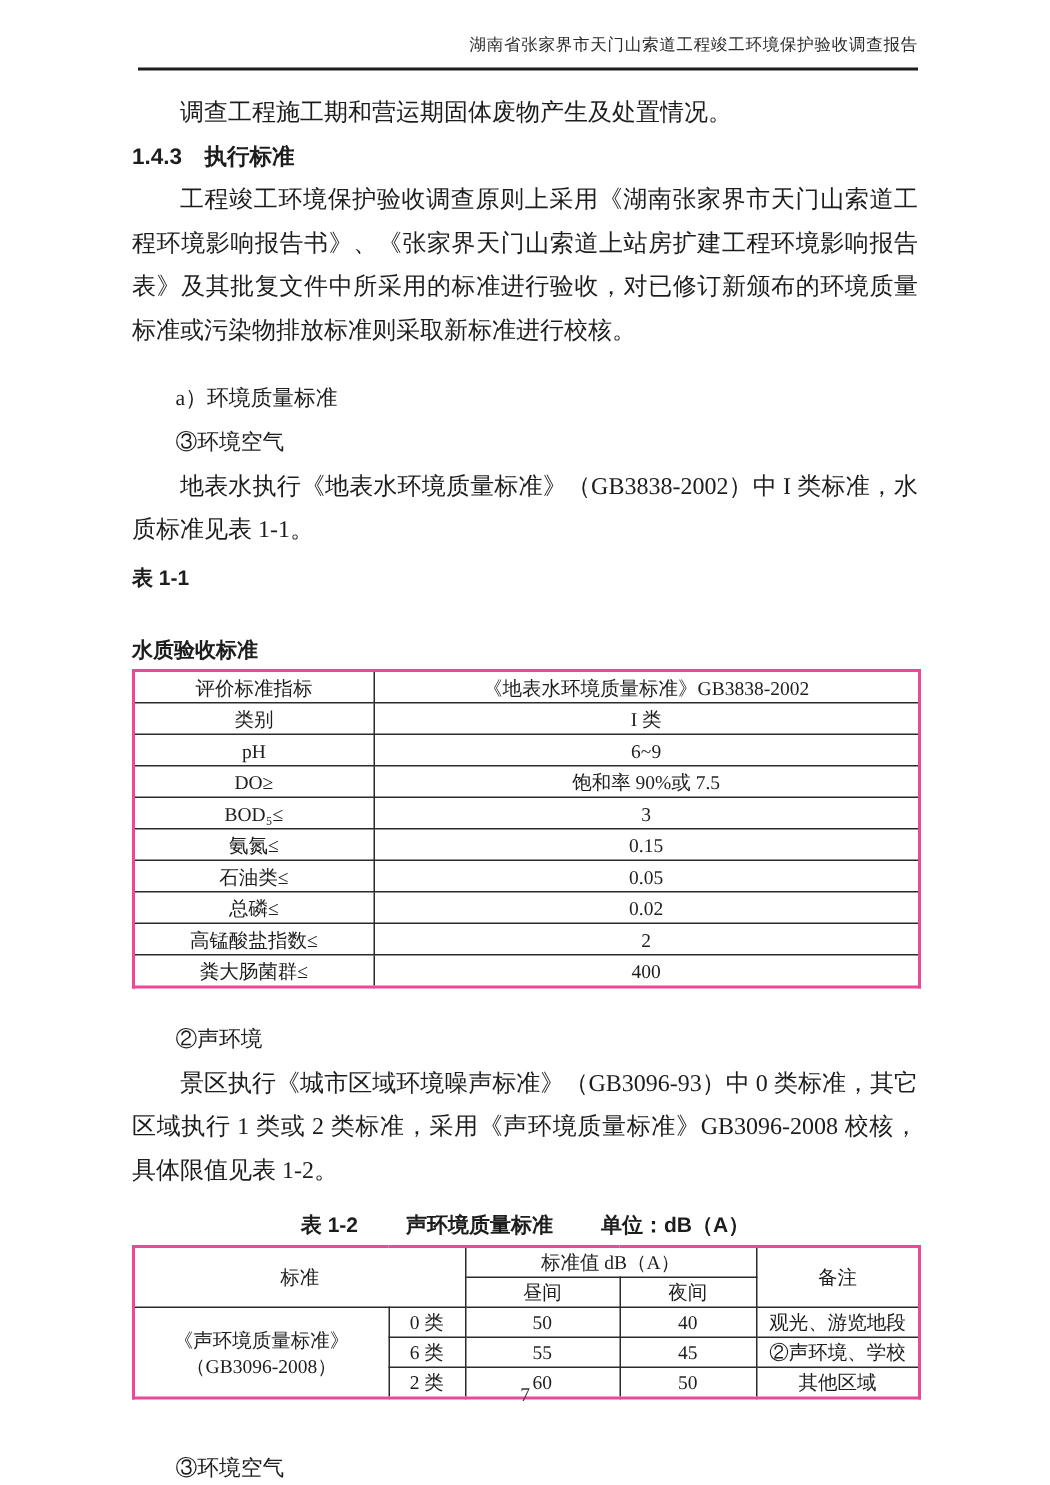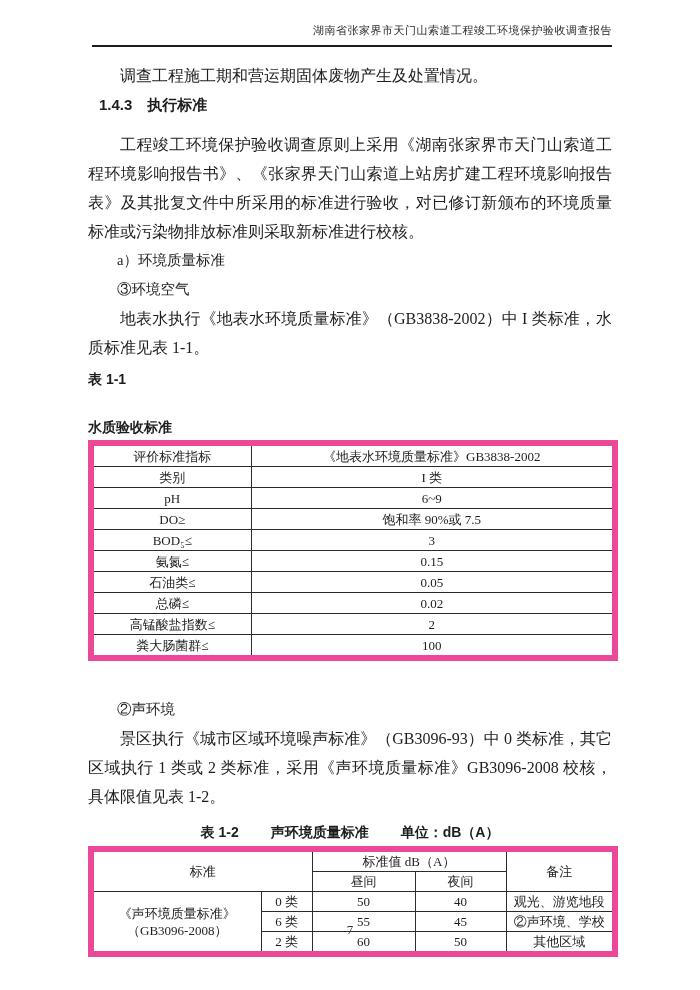--- a/index.html
+++ b/index.html
@@ -33,21 +33,21 @@
     text-align:justify;
     margin:0;
   }
   .indent { text-indent:2em; }
 
   .sec-heading {
     font-family:"Liberation Sans","DejaVu Sans",sans-serif;
     font-weight:600;
     font-size:15px;
     line-height:29px;
-    margin:11px;
+    margin:0;
   }
   .sub-heading {
     font-size:14.5px;
     line-height:29px;
     margin:0;
     text-indent:2em;
   }
 
   .table-title {
     display:flex;
@@ -58,43 +58,43 @@
     font-weight:700;
     font-size:14px;
     line-height:22px;
   }
   .table-title-2 { gap:32px; }
 
   table {
     width:100%;
     border-collapse:collapse;
     table-layout:fixed;
-    border:6px solid #ec4899;
+    border:2px solid #ec4899;
   }
   td {
     border:1px solid #2b2b2b;
     font-size:13px;
     text-align:center;
     vertical-align:middle;
     padding:1px 4px;
     height:18px;
     line-height:17px;
     overflow:hidden;
     white-space:nowrap;
   }
   .t1 { margin-top:2px; }
   .t2 { margin-top:3px; }
   .t2 td { height:17px; }
   .group-cell div { line-height:17px; }
 
   .mt-p1 { margin-top:14px; }
   .mt-h143 { margin-top:0px; }
-  .mt-a { margin-top:0px; }
+  .mt-a { margin-top:17px; }
   .mt-t1title { margin-top:6px;flex-direction:column; }
-  .mt-noise { margin-top:34px; }
+  .mt-noise { margin-top:20px; }
   .mt-t2title { margin-top:10px; }
   .mt-air { margin-top:32px; }
 
   .page-number {
     position:absolute;
     left:0; right:0;
     bottom:52px;
     text-align:center;
     font-size:13px;
     color:#333333;
@@ -162,21 +162,21 @@
         <tr>
           <td>总磷≤</td>
           <td>0.02</td>
         </tr>
         <tr>
           <td>高锰酸盐指数≤</td>
           <td>2</td>
         </tr>
         <tr>
           <td>粪大肠菌群≤</td>
-          <td>100</td>
+          <td>400</td>
         </tr>
       </tbody>
     </table>
 
     <p class="sub-heading mt-noise">②声环境</p>
 
     <p class="para indent">景区执行《城市区域环境噪声标准》（GB3096-93）中 0 类标准，其它区域执行 1 类或 2 类标准，采用《声环境质量标准》GB3096-2008 校核，具体限值见表 1-2。</p>
 
     <div class="table-title table-title-2 mt-t2title">
       <span>表 1-2</span>

